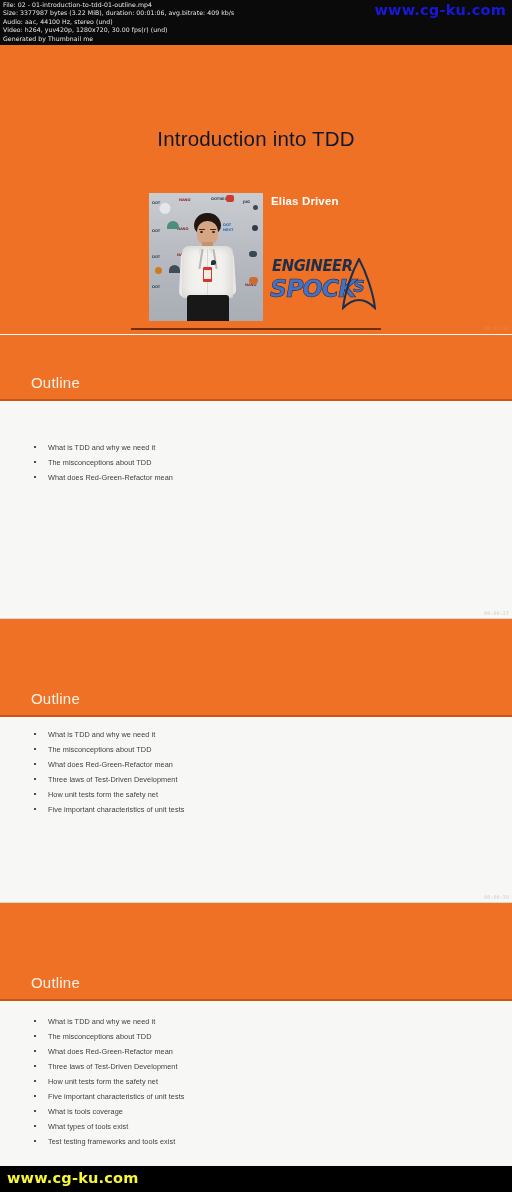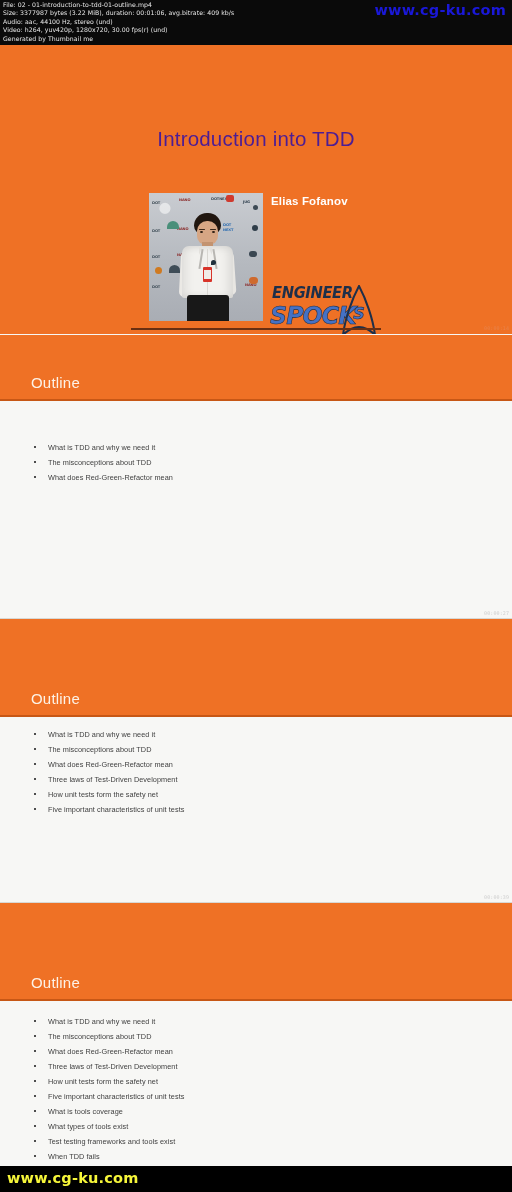--- a/index.html
+++ b/index.html
@@ -80,21 +80,21 @@
   #slide1 {
     top: 45px;
     height: 289px;
     background: #ef7125;
   }
   .title-main {
     position: absolute;
     left: 0; top: 82px;
     width: 512px;
     text-align: center;
-    color: #4c1d95;
+    color: #0f172a;
     font-size: 20.5px;
     font-weight: 400;
     letter-spacing: 0.2px;
   }
   .photo-frame {
     position: absolute;
     left: 149px;
     top: 148px;
     width: 114px;
     height: 128px;
@@ -194,21 +194,20 @@
     font-size: 11.5px;
     font-weight: 700;
     letter-spacing: 0.15px;
   }
   .spock-logo {
     position: absolute;
     left: 270px;
     top: 208px;
     width: 108px;
     height: 62px;
-    margin-top: 27px;
   }
   .sl-engineer {
     position: absolute;
     left: 2px; top: 3px;
     font-size: 16px;
     font-weight: 900;
     font-style: italic;
     color: #1d2f4a;
     letter-spacing: -0.4px;
     font-family: "DejaVu Sans", sans-serif;
@@ -374,21 +373,21 @@
         <div class="p-placket"></div>
         <div class="p-lanyard-l"></div>
         <div class="p-lanyard-r"></div>
         <div class="p-logo-chest"></div>
         <div class="p-badge"></div>
         <div class="p-badge-in"></div>
         <div class="p-pants"></div>
       </div>
     </div>
 
-    <div class="speaker-name">Elias Fofanov</div>
+    <div class="speaker-name">Elias Driven</div>
 
     <div class="spock-logo">
       <div class="sl-engineer">ENGINEER</div>
       <div class="sl-spock">SPOCK</div>
       <div class="sl-delta">
         <svg viewBox="0 0 34 52">
           <path d="M17 1 C24 14 31 34 33 50 C27 44 22 42 17 42 C12 42 7 44 1 50 C3 34 10 14 17 1 Z" fill="none" stroke="#1d2f4a" stroke-width="2"></path>
           <text x="17" y="34" font-family="DejaVu Sans, sans-serif" font-size="16" font-weight="900" font-style="italic" fill="#4571c4" stroke="#1d2f4a" stroke-width="0.6" text-anchor="middle">S</text>
         </svg>
       </div>
@@ -488,24 +487,20 @@
         <span class="ol-text">What is tools coverage</span>
       </div>
       <div class="ol-item">
         <span class="ol-bullet"></span>
         <span class="ol-text">What types of tools exist</span>
       </div>
       <div class="ol-item">
         <span class="ol-bullet"></span>
         <span class="ol-text">Test testing frameworks and tools exist</span>
       </div>
-      <div class="ol-item">
-        <span class="ol-bullet"></span>
-        <span class="ol-text">When TDD fails</span>
-      </div>
     </div>
   </div>
 
   <div class="wm-bottom-bar">
     <div class="wm-bottom">www.cg-ku.com</div>
   </div>
 
 </div>
 
 </body></html>

